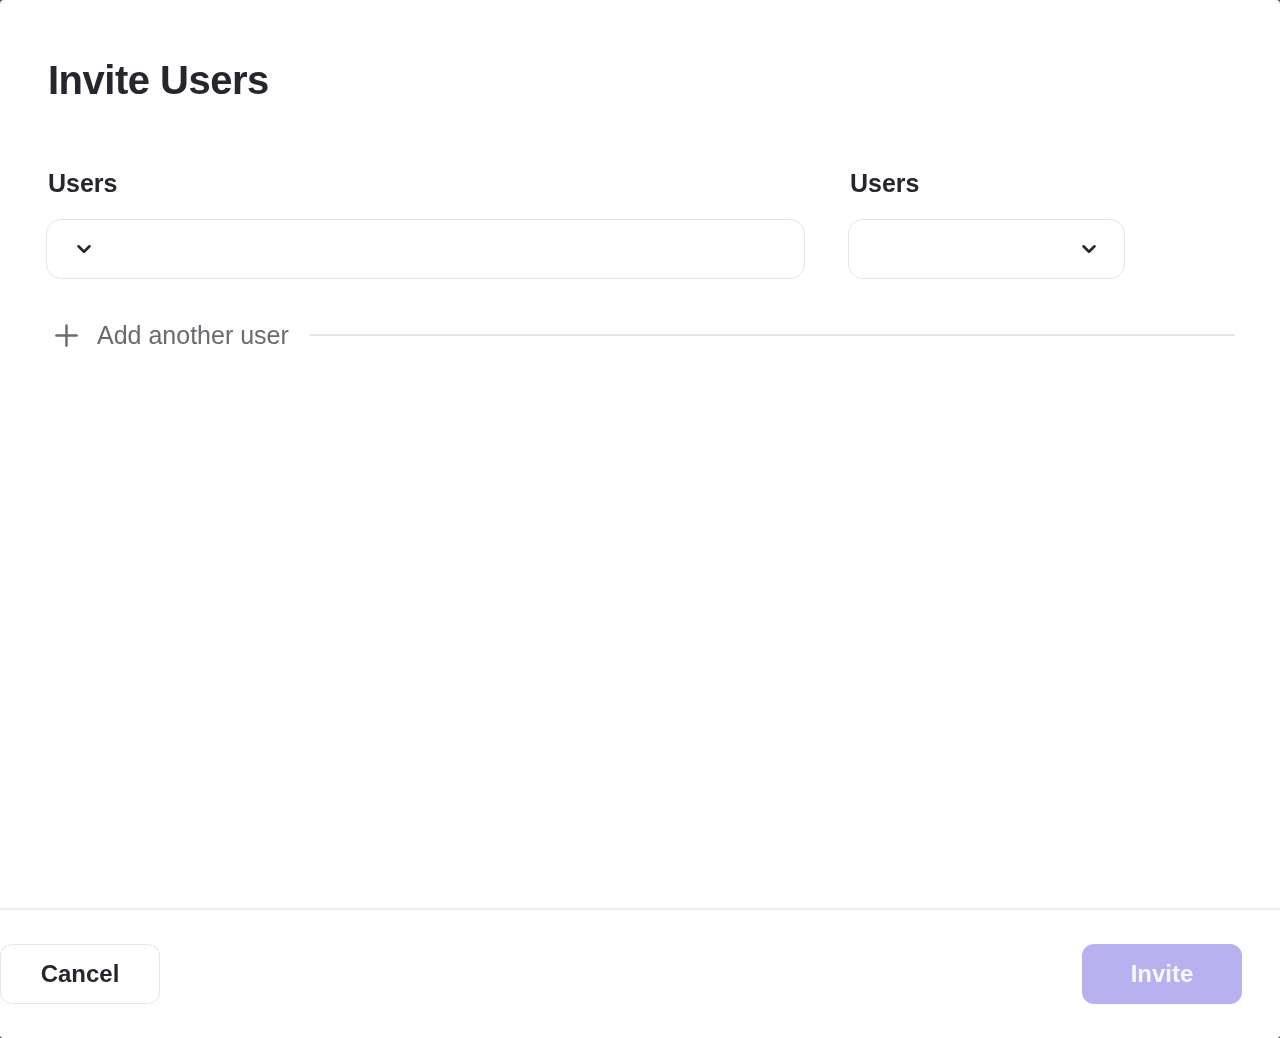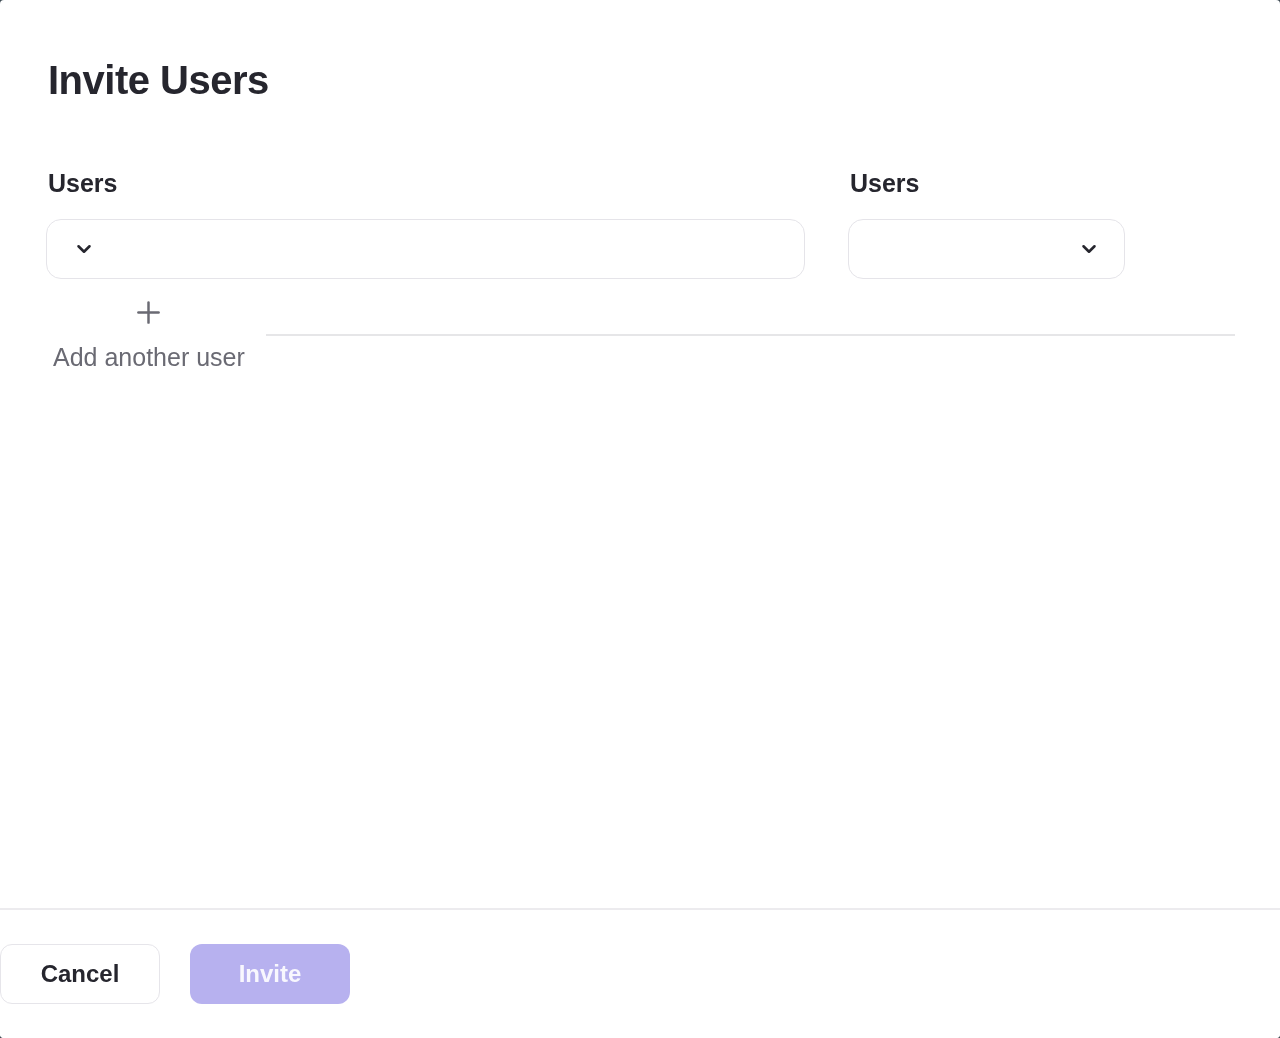--- a/index.html
+++ b/index.html
@@ -74,39 +74,38 @@
     align-items: center;
     gap: 17px;
     border: none;
     background: transparent;
     color: #6A6A73;
     font-family: "Liberation Sans", sans-serif;
     font-size: 25px;
     cursor: pointer;
     padding: 0;
     margin-left: 7px;
-    flex-direction: column;
   }
   .plus-icon { display: flex; align-items: center; }
   .add-user-rule {
     flex: 1;
     height: 2px;
     background: #E6E6E8;
     margin-left: 21px;
     border: none;
   }
   .modal-footer {
     position: absolute;
     left: 0; right: 0; bottom: 0;
     height: 130px;
     border-top: 2px solid #ECEBEE;
     background: #FFFFFF;
     display: flex;
     align-items: center;
-    justify-content: flex-start;
+    justify-content: space-between;
     padding-right: 38px;
     gap: 30px;
   }
   .btn {
     min-width: 160px;
     height: 60px;
     border-radius: 12px;
     font-family: "Liberation Sans", sans-serif;
     font-size: 24px;
     font-weight: 600;

